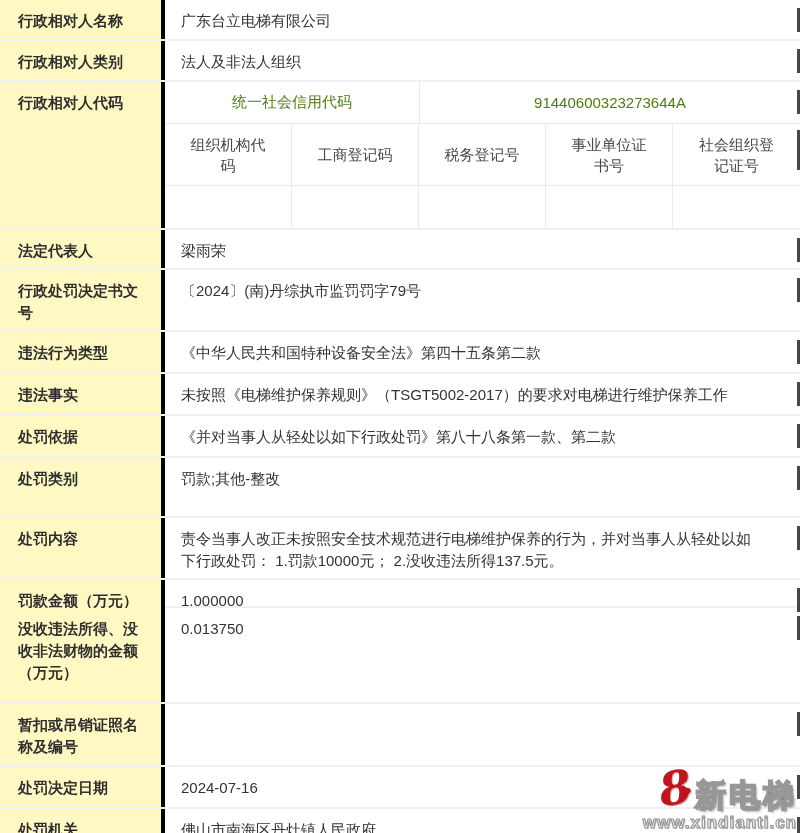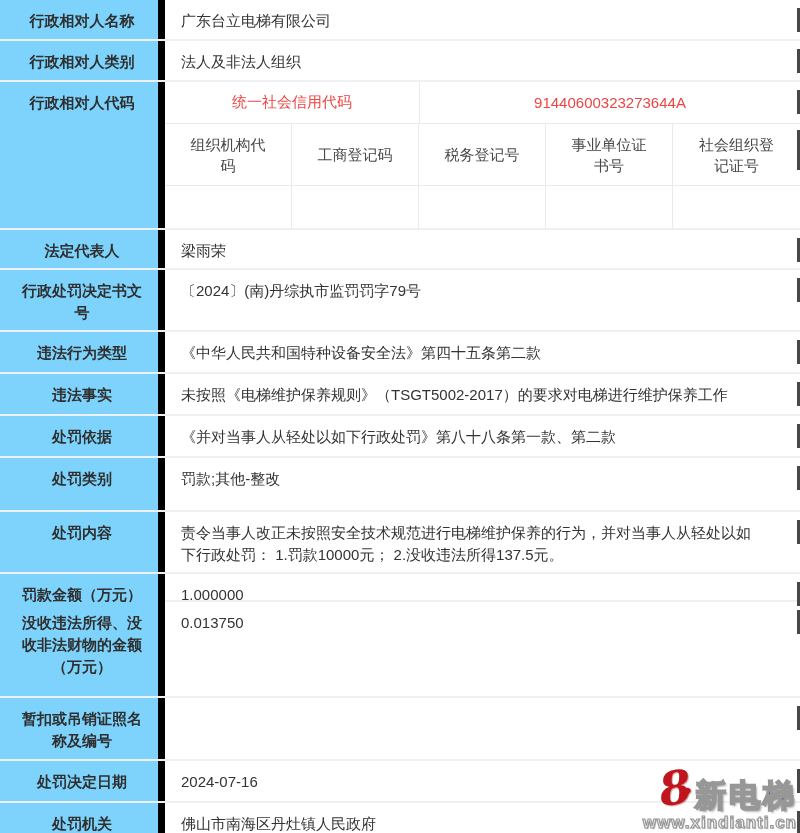--- a/index.html
+++ b/index.html
@@ -23,45 +23,44 @@
   .row::after, .credit-row::after, .sub-headers::after{
     content:"";
     position:absolute;
     right:0; top:8px;
     width:3px; height:24px;
     background:#474747;
   }
   .row.no-mark::after{display:none;}
   .sub-headers::after{height:40px;top:6px;}
   .label-cell{
-    background:#7dd3fc;
-    border-right:7px solid #000000;
+    background:#fef9c3;
+    border-right:4px solid #000000;
     font-weight:bold;
     color:#2f2f2f;
     padding:10px 12px 0 18px;
     line-height:22px;
-    text-align:center;
   }
   .value-cell{
     padding:10px 45px 0 16px;
     line-height:22px;
     color:#333;
   }
   
   .code-body{display:flex;flex-direction:column;}
   .credit-row{
     position:relative;
     display:grid;
     grid-template-columns:255px 1fr;
     height:42px;
     border-bottom:1px solid #e7eaee;
   }
   .credit-cell{
     display:flex;align-items:center;justify-content:center;
-    text-align:center;color:#ef4444;
+    text-align:center;color:#4d7c0f;
   }
   .credit-cell.first{border-right:1px solid #e7eaee;}
   .sub-headers{
     position:relative;
     display:grid;
     grid-template-columns:repeat(5,1fr);
     height:62px;
     border-bottom:1px solid #e7eaee;
   }
   .sub-header-cell{
@@ -182,21 +181,21 @@
   <div class="row" style="height:42px">
     <div class="label-cell">违法事实</div>
     <div class="value-cell">未按照《电梯维护保养规则》（TSGT5002-2017）的要求对电梯进行维护保养工作</div>
   </div>
 
   <div class="row" style="height:42px">
     <div class="label-cell">处罚依据</div>
     <div class="value-cell">《并对当事人从轻处以如下行政处罚》第八十八条第一款、第二款</div>
   </div>
 
-  <div class="row" style="height:54px">
+  <div class="row" style="height:60px">
     <div class="label-cell">处罚类别</div>
     <div class="value-cell">罚款;其他-整改</div>
   </div>
 
   <div class="row" style="height:62px">
     <div class="label-cell">处罚内容</div>
     <div class="value-cell">责令当事人改正未按照安全技术规范进行电梯维护保养的行为，并对当事人从轻处以如下行政处罚： 1.罚款10000元； 2.没收违法所得137.5元。</div>
   </div>
 
   <div class="row" style="height:28px">

